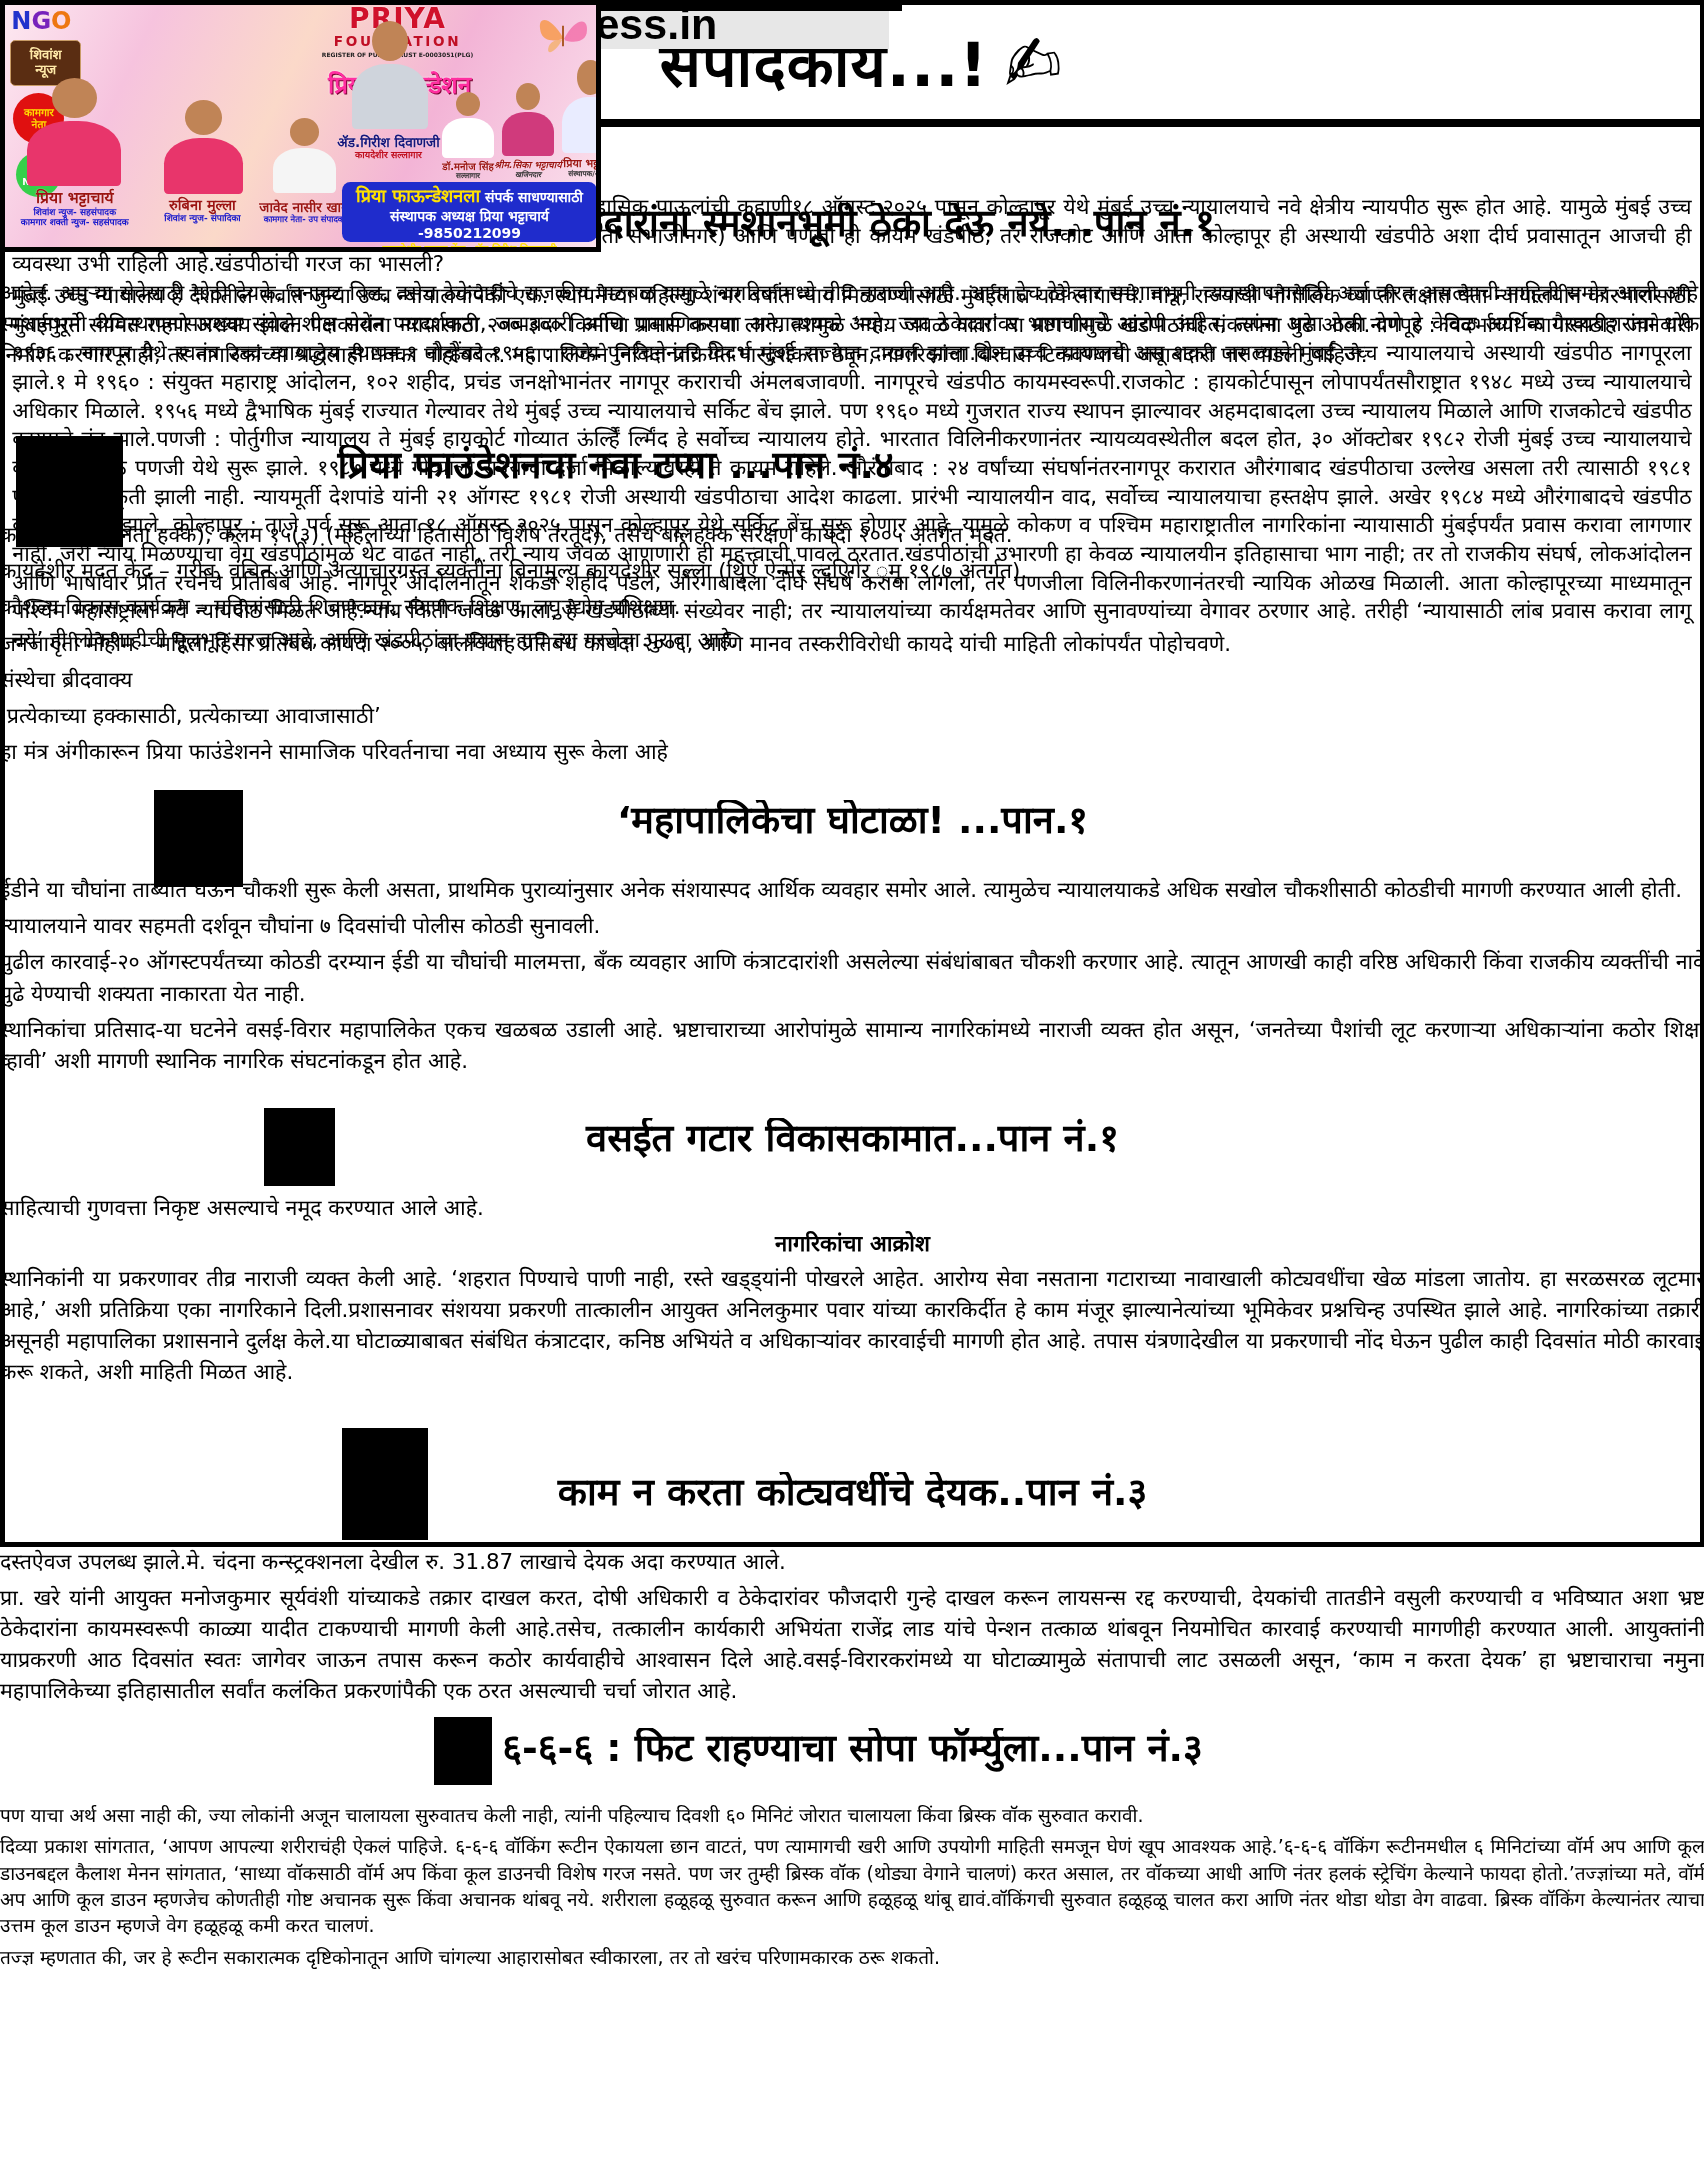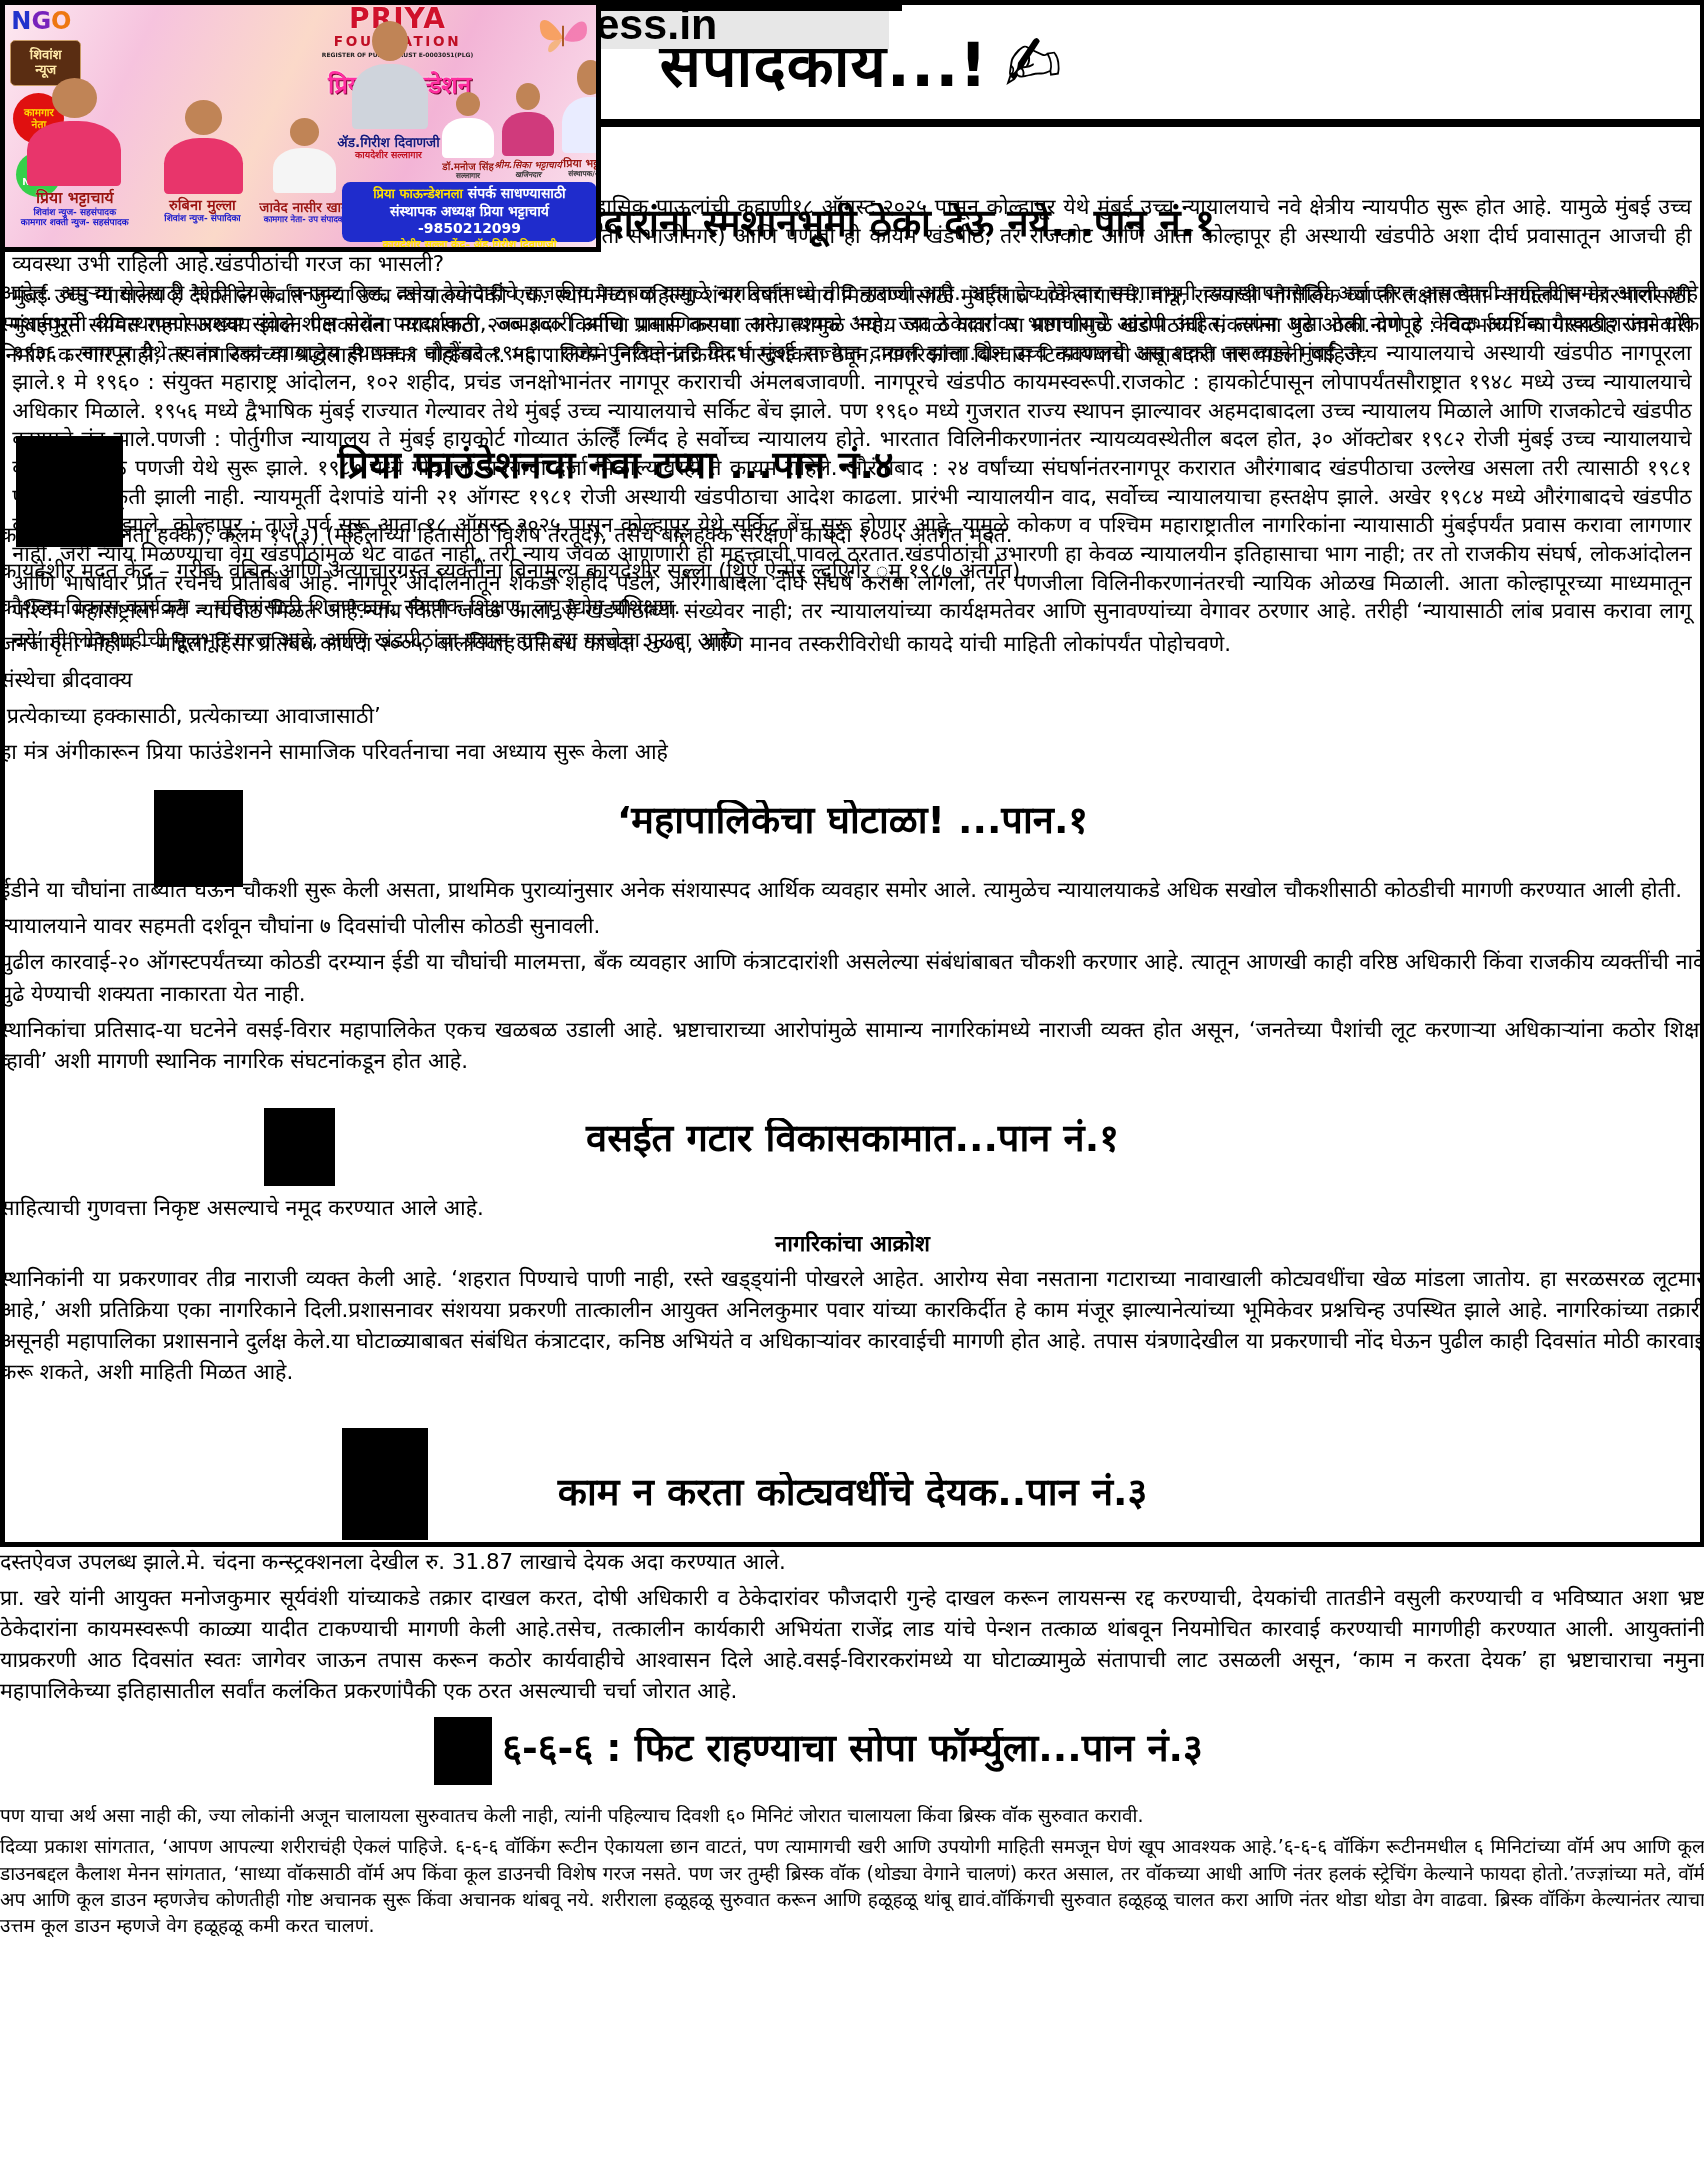--- a/index.html
+++ b/index.html
@@ -84,21 +84,21 @@
   .label .rl{font-weight:800;color:#1a1acc;}
   .l1{left:7.3px;top:184px;width:125px;} .l1 .nm{font-size:15.7px;} .l1 .rl{font-size:9px;}
   .l2{left:145px;top:192px;width:105px;} .l2 .nm{font-size:14.6px;} .l2 .rl{font-size:9px;}
   .l3{left:252px;top:195px;width:94px;} .l3 .nm{font-size:13.6px;} .l3 .rl{font-size:8.4px;}
   .l4{left:330px;top:130px;width:107px;} .l4 .nm{font-size:13.6px;color:#15157a;} .l4 .rl{font-size:9.4px;color:#c01020;}
   .l5{left:429px;top:156px;width:68px;} .l5 .nm{font-size:10px;} .l5 .rl{font-size:7.3px;color:#333;}
   .l6{left:489px;top:155px;width:68px;font-style:italic;} .l6 .nm{font-size:9.4px;} .l6 .rl{font-size:7.3px;color:#333;}
   .l7{left:550px;top:153px;width:71px;} .l7 .nm{font-size:11px;} .l7 .rl{font-size:7.3px;color:#333;}
   .contact{position:absolute;left:337px;top:177px;width:255px;height:60px;background:#1f2ccc;border-radius:8.4px;
       color:#fff;text-align:center;padding:3.1px 5.2px;box-sizing:border-box;z-index:5;line-height:1.25;}
-  .contact .c1a{color:#ffe100;font-size:13px;font-weight:900;}
+  .contact .c1a{color:#ffe100;font-size:18px;font-weight:900;}
   .contact .c1b{color:#fff;font-size:14px;font-weight:800;}
   .contact .c2{color:#fff;font-size:14px;font-weight:800;}
   .contact .c3{color:#ffe100;font-size:11px;font-weight:800;}
   .butterfly{position:absolute;left:527px;top:0;width:62px;height:59px;}
 </style>
 </head>
 <body>
 
 <div class="page">
 
@@ -179,20 +179,21 @@
       <p>प्रा. खरे यांनी आयुक्त मनोजकुमार सूर्यवंशी यांच्याकडे तक्रार दाखल करत, दोषी अधिकारी व ठेकेदारांवर फौजदारी गुन्हे दाखल करून लायसन्स रद्द करण्याची, देयकांची तातडीने वसुली करण्याची व भविष्यात अशा भ्रष्ट ठेकेदारांना कायमस्वरूपी काळ्या यादीत टाकण्याची मागणी केली आहे.तसेच, तत्कालीन कार्यकारी अभियंता राजेंद्र लाड यांचे पेन्शन तत्काळ थांबवून नियमोचित कारवाई करण्याची मागणीही करण्यात आली. आयुक्तांनी याप्रकरणी आठ दिवसांत स्वतः जागेवर जाऊन तपास करून कठोर कार्यवाहीचे आश्वासन दिले आहे.वसई-विरारकरांमध्ये या घोटाळ्यामुळे संतापाची लाट उसळली असून, ‘काम न करता देयक’ हा भ्रष्टाचाराचा नमुना महापालिकेच्या इतिहासातील सर्वांत कलंकित प्रकरणांपैकी एक ठरत असल्याची चर्चा जोरात आहे.</p>
     </div>
   </div>
   <div class="sep p5"></div>
 
   <div class="sec t3304 small">
     <div class="hl">६-६-६ : फिट राहण्याचा सोपा फॉर्म्युला...पान नं.३</div>
     <div class="bd">
       <p>पण याचा अर्थ असा नाही की, ज्या लोकांनी अजून चालायला सुरुवातच केली नाही, त्यांनी पहिल्याच दिवशी ६० मिनिटं जोरात चालायला किंवा ब्रिस्क वॉक सुरुवात करावी.</p>
       <p>दिव्या प्रकाश सांगतात, ‘आपण आपल्या शरीराचंही ऐकलं पाहिजे. ६-६-६ वॉकिंग रूटीन ऐकायला छान वाटतं, पण त्यामागची खरी आणि उपयोगी माहिती समजून घेणं खूप आवश्यक आहे.’६-६-६ वॉकिंग रूटीनमधील ६ मिनिटांच्या वॉर्म अप आणि कूल डाउनबद्दल कैलाश मेनन सांगतात, ‘साध्या वॉकसाठी वॉर्म अप किंवा कूल डाउनची विशेष गरज नसते. पण जर तुम्ही ब्रिस्क वॉक (थोड्या वेगाने चालणं) करत असाल, तर वॉकच्या आधी आणि नंतर हलकं स्ट्रेचिंग केल्याने फायदा होतो.’तज्ज्ञांच्या मते, वॉर्म अप आणि कूल डाउन म्हणजेच कोणतीही गोष्ट अचानक सुरू किंवा अचानक थांबवू नये. शरीराला हळूहळू सुरुवात करून आणि हळूहळू थांबू द्यावं.वॉकिंगची सुरुवात हळूहळू चालत करा आणि नंतर थोडा थोडा वेग वाढवा. ब्रिस्क वॉकिंग केल्यानंतर त्याचा उत्तम कूल डाउन म्हणजे वेग हळूहळू कमी करत चालणं.</p>
+      <p>तज्ज्ञ म्हणतात की, जर हे रूटीन सकारात्मक दृष्टिकोनातून आणि चांगल्या आहारासोबत स्वीकारला, तर तो खरंच परिणामकारक ठरू शकतो.</p>
     </div>
   </div>
 
   <div class="footer-bar">
     <span>www.yuvashaktiexpress.in</span>
   </div>
   <div class="footer-black"></div>
 
   <div class="ad">
     <div class="ngo"><span class="n1">N</span><span class="n2">G</span><span class="n3">O</span></div>

